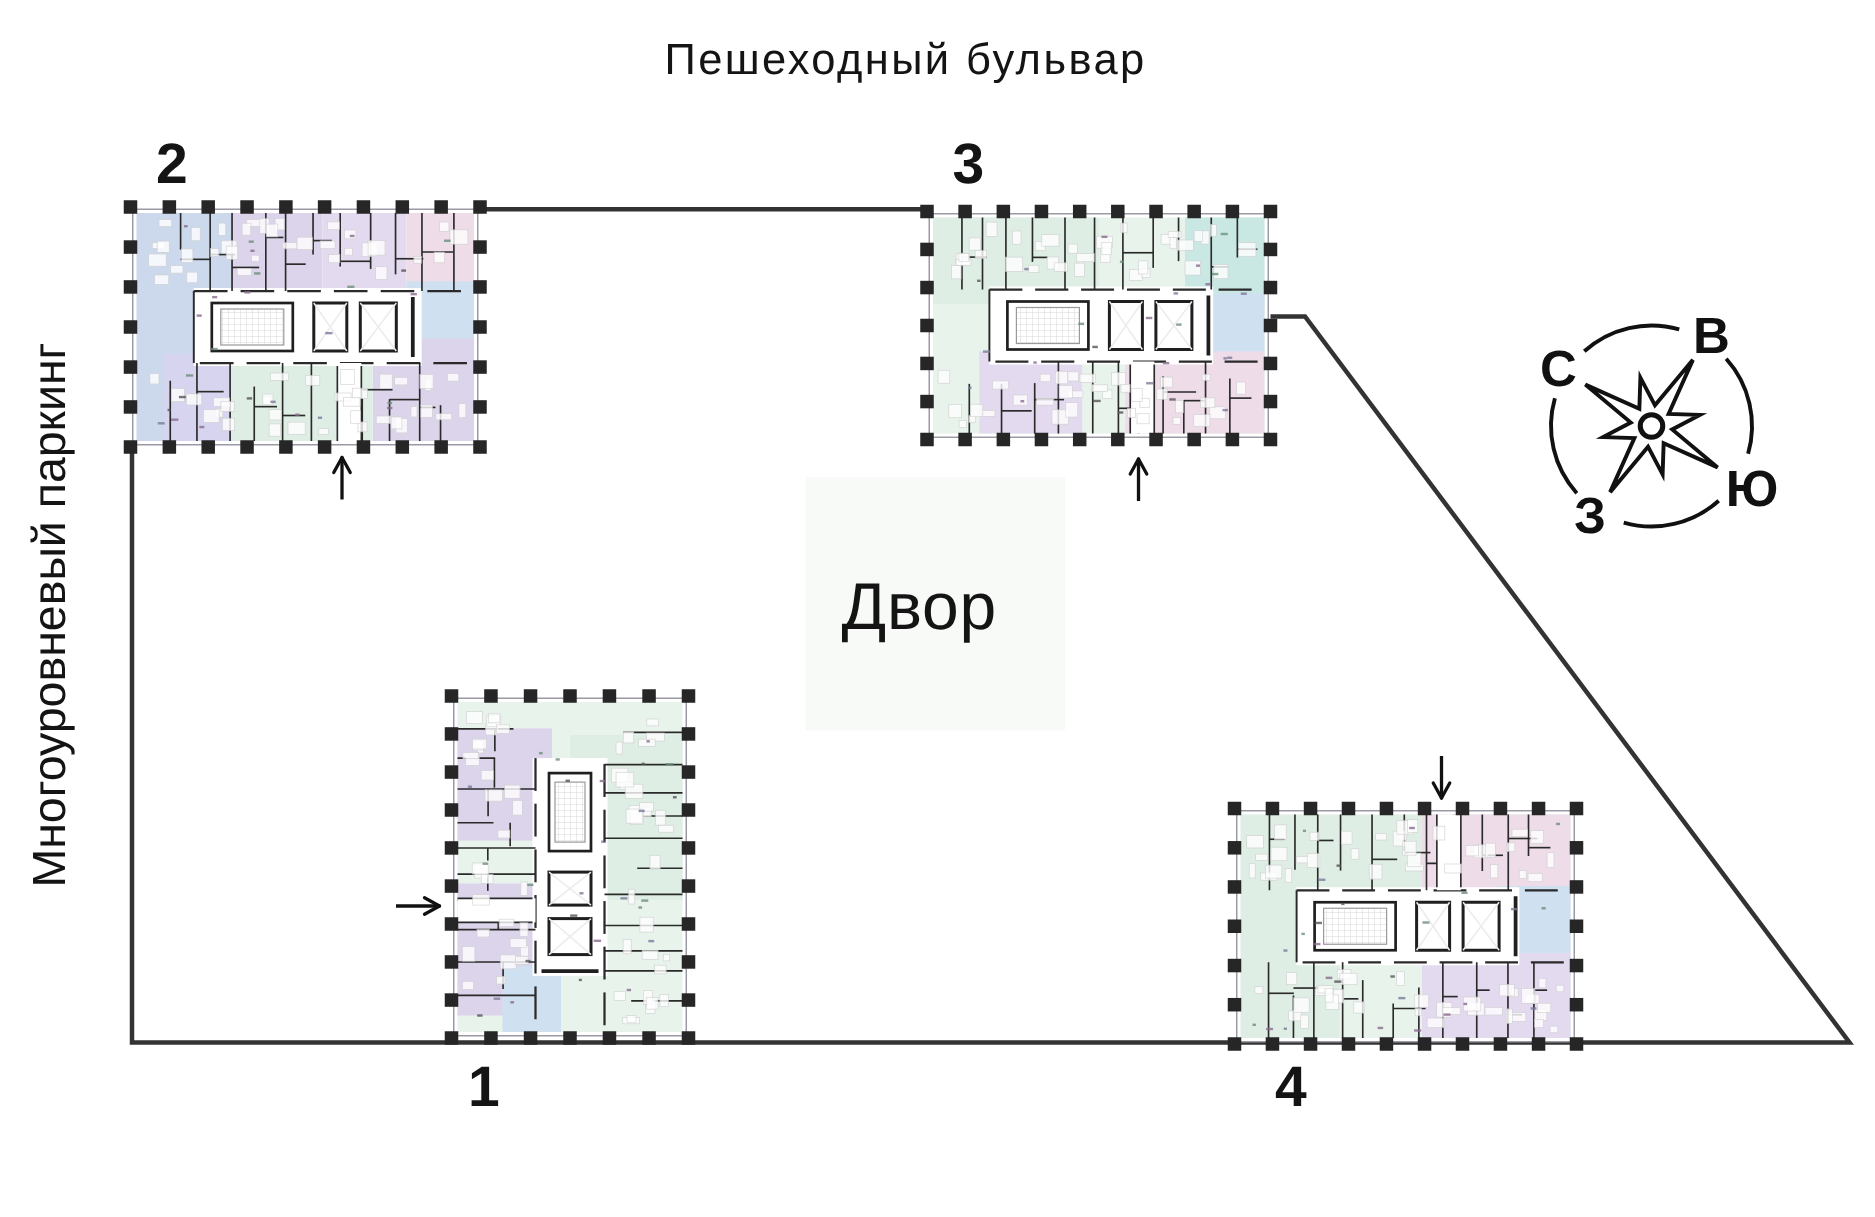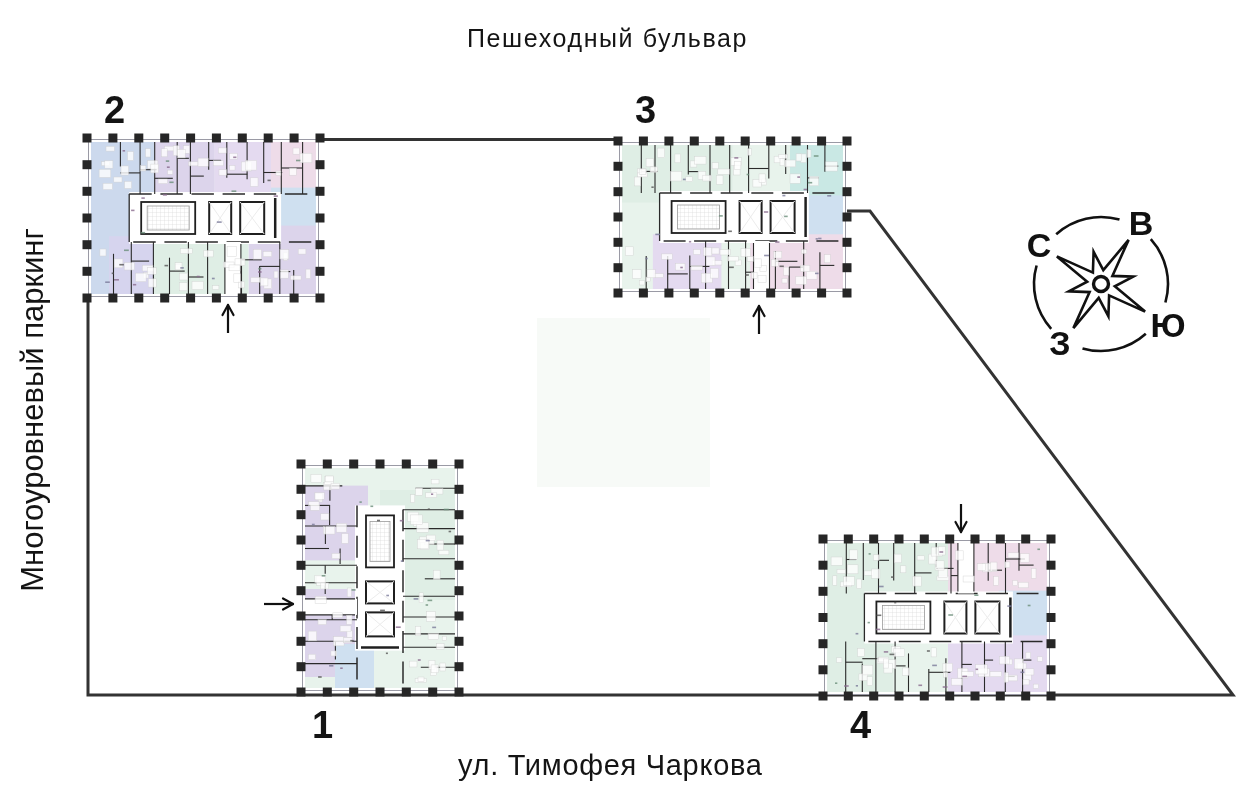--- a/index.html
+++ b/index.html
@@ -795,19 +795,19 @@
       <path d="M 1036.6 265.5 A 67 67 0 0 0 1051.2 328.8" fill="none" stroke="#111" stroke-width="2.6"></path>
       <path d="M 1082.5 348.4 A 67 67 0 0 0 1145.8 333.8" fill="none" stroke="#111" stroke-width="2.6"></path>
       <path d="M 1165.4 302.5 A 67 67 0 0 0 1150.8 239.2" fill="none" stroke="#111" stroke-width="2.6"></path>
       <polygon points="1133.2,276.6 1112.4,275.9 1128.6,239.9 1103.3,270.2 1093.6,251.8 1092.9,272.6 1056.9,256.4 1087.2,281.7 1068.8,291.4 1089.6,292.1 1073.4,328.1 1098.7,297.8 1108.4,316.2 1109.1,295.4 1145.1,311.6 1114.8,286.3" fill="#fff" stroke="#111" stroke-width="2.6" stroke-linejoin="miter"></polygon>
       <circle cx="1101" cy="284" r="7.5" fill="#fff" stroke="#111" stroke-width="3.4"></circle>
 <text x="1039" y="257" font-size="34" font-weight="bold" text-anchor="middle" fill="#111">С</text>
 <text x="1141" y="235" font-size="34" font-weight="bold" text-anchor="middle" fill="#111">В</text>
 <text x="1060" y="355" font-size="34" font-weight="bold" text-anchor="middle" fill="#111">З</text>
 <text x="1168" y="337" font-size="34" font-weight="bold" text-anchor="middle" fill="#111">Ю</text>
 </svg>
-<div class="abs" style="left:467px;top:24px;font-size:25px;letter-spacing:1.6px">Пешеходный бульвар</div>
-<div class="abs" style="left:458px;top:749px;font-size:29px;letter-spacing:0.7px">ул. Тимофея Чаркова</div>
+<div class="abs" style="left:443px;top:24px;font-size:29px;letter-spacing:1.6px">Пешеходный бульвар</div>
+<div class="abs" style="left:561px;top:380px;font-size:44px;letter-spacing:0.5px">Двор</div>
 <div class="abs" style="left:33px;top:410px;font-size:31px;transform:translate(-50%,-50%) rotate(-90deg);transform-origin:center">Многоуровневый паркинг</div>
 <div class="abs" style="left:104px;top:89px;font-size:38px;font-weight:bold">2</div>
 <div class="abs" style="left:635px;top:89px;font-size:38px;font-weight:bold">3</div>
 <div class="abs" style="left:312px;top:704px;font-size:38px;font-weight:bold">1</div>
 <div class="abs" style="left:850px;top:704px;font-size:38px;font-weight:bold">4</div>
 </div>
 </body></html>

